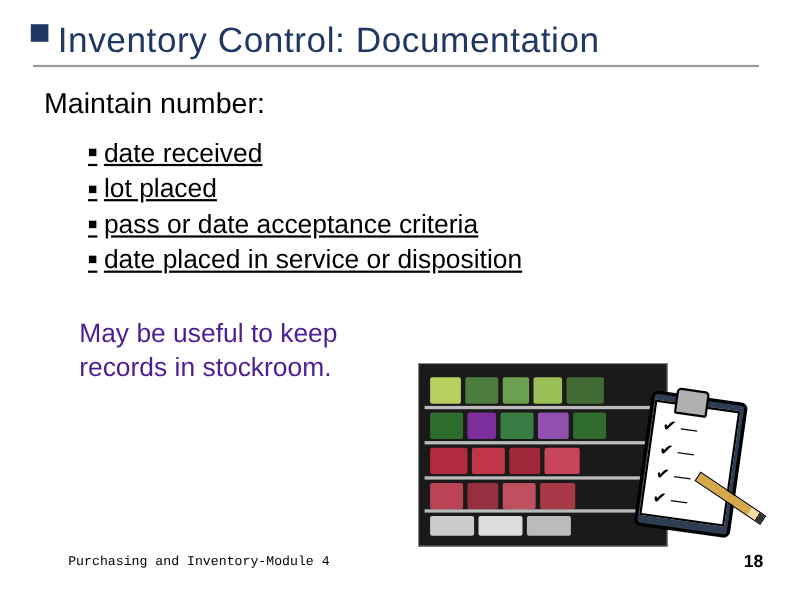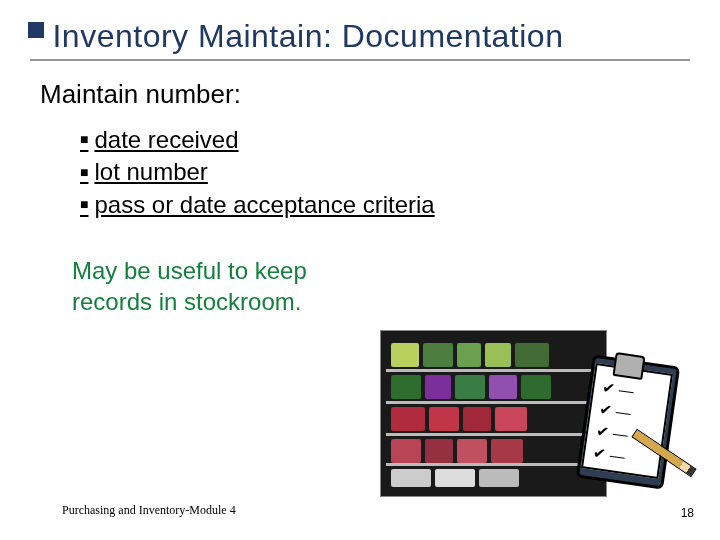--- a/index.html
+++ b/index.html
@@ -51,41 +51,41 @@
   }
   .sq-bullet {
     font-size: 14px;
     vertical-align: middle;
     margin-right: 6px;
     position: relative;
     top: -2px;
   }
   .note {
     font-size: 24px;
-    color: #15803d;
+    color: #4c1d95;
     margin: 34px 0 0 72px;
     max-width: 320px;
     line-height: 1.3;
   }
   .footer-label {
     position: absolute;
     left: 62px;
     bottom: 22px;
     font-size: 12px;
-    font-family: Liberation Serif, serif;
+    font-family: Liberation Mono, monospace;
     color: #000;
   }
   .page-num {
     position: absolute;
     right: 26px;
     bottom: 20px;
-    font-size: 12px;
+    font-size: 16px;
     font-family: Arial, sans-serif;
     color: #000;
-    font-weight: normal;
+    font-weight: bold;
   }
   .image-area {
     position: absolute;
     left: 380px;
     top: 330px;
     width: 300px;
     height: 170px;
   }
   
   .shelf-photo {
@@ -164,35 +164,38 @@
     background: linear-gradient(to right, #d4a84b 0%, #d4a84b 80%, #f2dca5 80%, #f2dca5 92%, #333 92%);
     border: 1px solid #000;
     transform: rotate(34deg);
   }
 </style>
 </head>
 <body>
 
 <div class="title-block">
   <span class="title-square"></span>
-  <span class="title-text">Inventory Maintain: Documentation</span>
+  <span class="title-text">Inventory Control: Documentation</span>
 </div>
 <hr class="title-rule">
 
 <div class="subhead">Maintain number:</div>
 
 <div class="bullets">
   <div class="bullet-row">
     <span class="sq-bullet">■</span><span>date received</span>
   </div>
   <div class="bullet-row">
-    <span class="sq-bullet">■</span><span>lot number</span>
+    <span class="sq-bullet">■</span><span>lot placed</span>
   </div>
   <div class="bullet-row">
     <span class="sq-bullet">■</span><span>pass or date acceptance criteria</span>
+  </div>
+  <div class="bullet-row">
+    <span class="sq-bullet">■</span><span>date placed in service or disposition</span>
   </div>
 </div>
 
 <div class="note">May be useful to keep records in stockroom.</div>
 
 <div class="image-area">
   <div class="shelf-photo">
     <div class="shelf-row r1">
       <span class="tray" style="width:28px;background:#b9cf5e;"></span><span class="tray" style="width:30px;background:#4d7d3f;"></span><span class="tray" style="width:24px;background:#6aa04f;"></span><span class="tray" style="width:26px;background:#9bbf57;"></span><span class="tray" style="width:34px;background:#426b36;"></span>
     </div>

